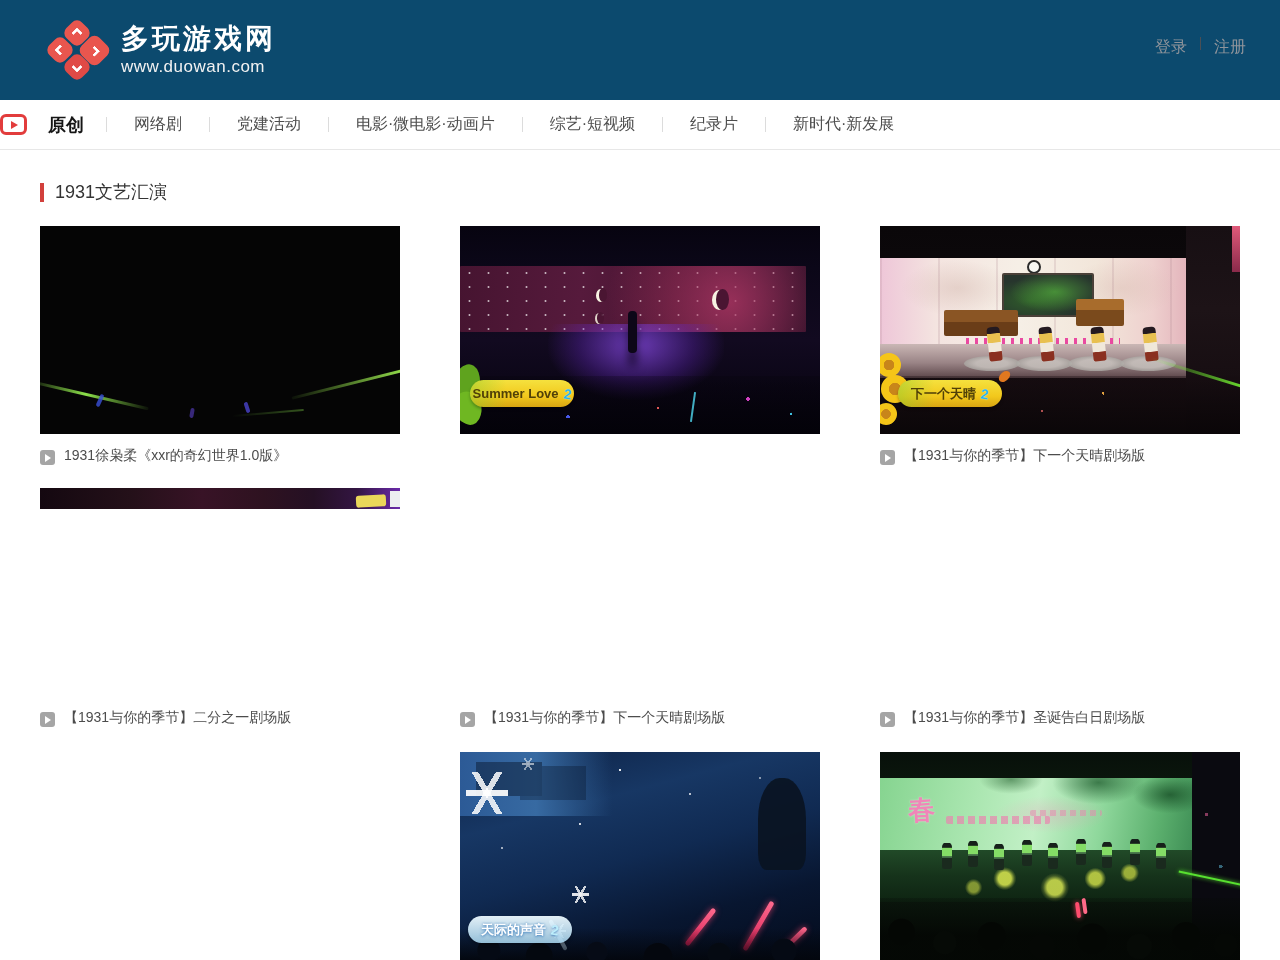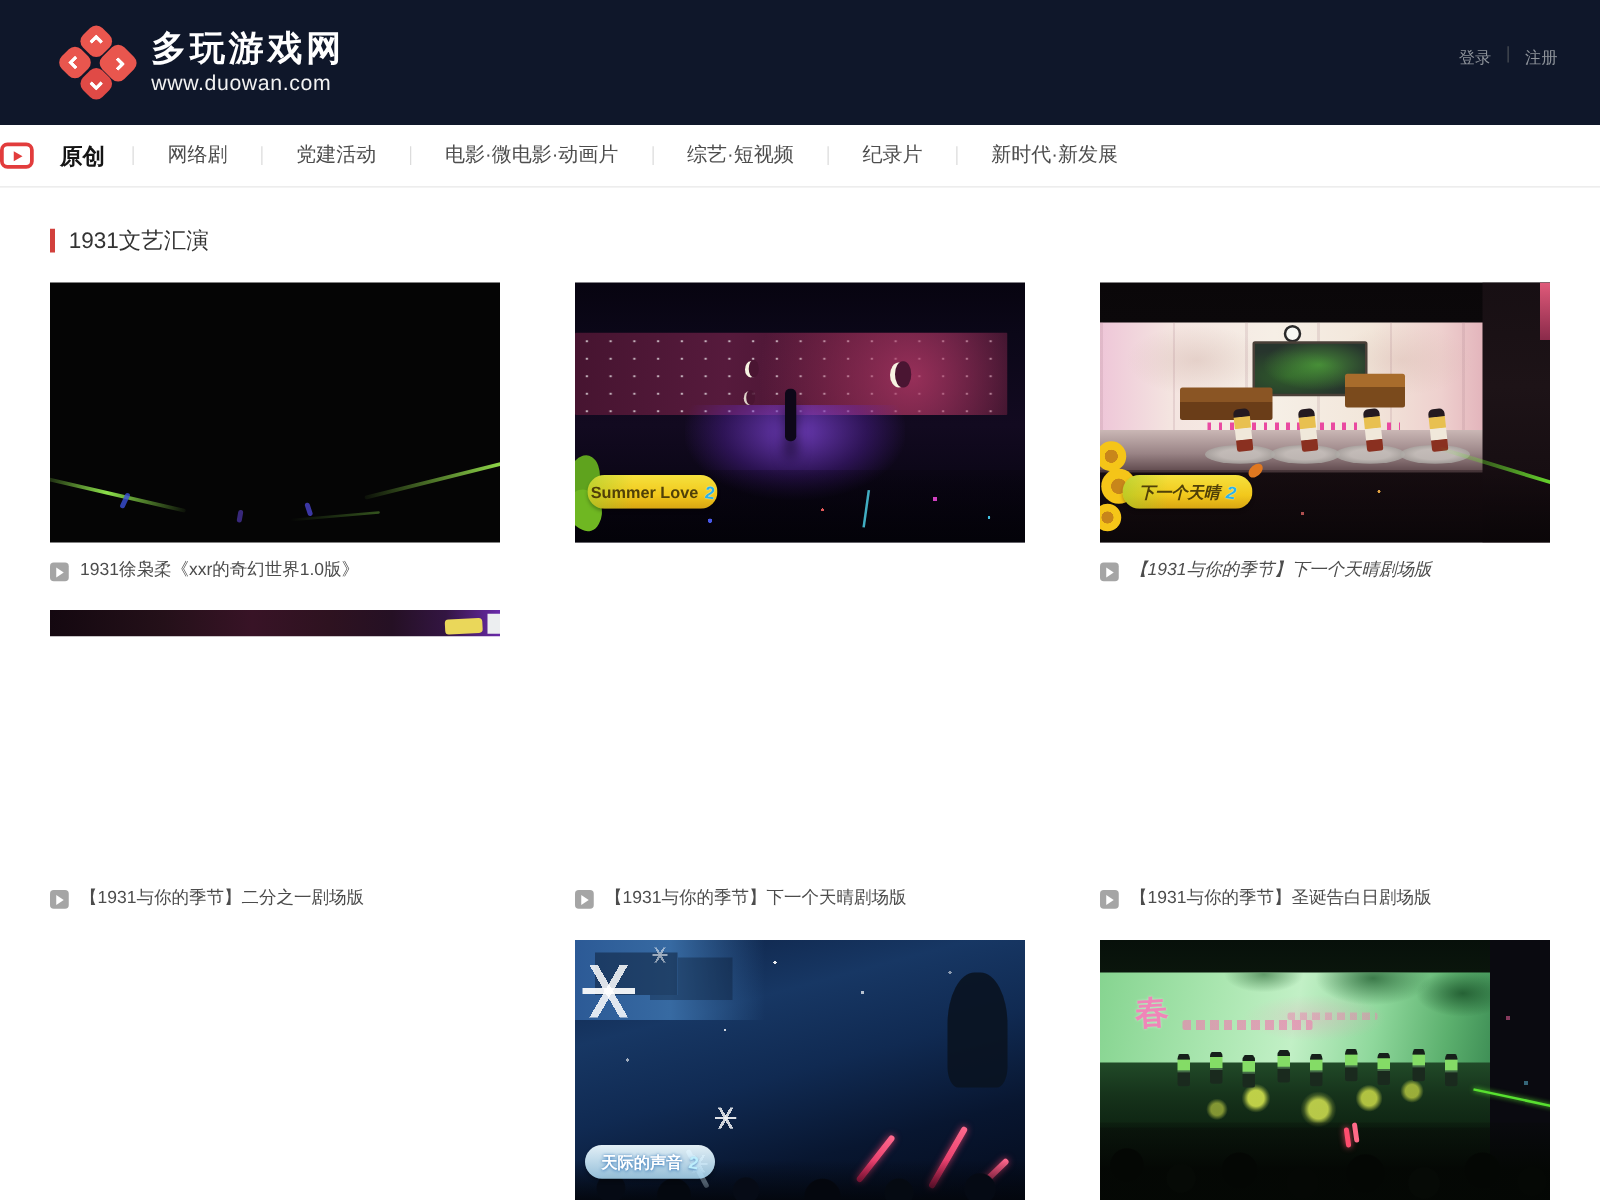--- a/index.html
+++ b/index.html
@@ -1,36 +1,36 @@
 <!DOCTYPE html>
 <html><head>
 <meta charset="utf-8">
 <style>
   * { box-sizing: border-box; margin: 0; padding: 0; }
   html,body { margin:0; padding:0; }
   body { font-family: "Liberation Sans", sans-serif; background:#fff; }
   .page { position:relative; width:1280px; height:960px; background:#fff; overflow:hidden; }
 
   
-  .topbar { position:absolute; left:0; top:0; width:1280px; height:100px; background:#0f172a; }
+  .topbar { position:absolute; left:0; top:0; width:1280px; height:100px; background:#0c4a6e; }
   .logo { position:absolute; left:48px; top:21px; display:flex; align-items:center; cursor:pointer; }
   .logo-mark { position:relative; width:58px; height:58px; margin-right:15px; }
   .petal { position:absolute; width:22px; height:22px; background:#e9564e; border-radius:7px; transform:rotate(45deg); display:flex; align-items:center; justify-content:center; }
   .p-top    { left:18px; top:1px; }
   .p-left   { left:1px;  top:18px; }
   .p-bottom { left:18px; top:35px; background:#e04a46; }
   .p-right  { left:34px; top:17px; width:25px; height:25px; }
   .chev { width:8px; height:8px; border-left:3px solid #fff; border-top:3px solid #fff; border-radius:1px; }
   .p-top .chev    { transform:rotate(0deg); }
   .p-left .chev   { transform:rotate(-90deg); }
   .p-bottom .chev { transform:rotate(180deg); }
   .p-right .chev  { transform:rotate(90deg); }
   .brand-name { color:#fff; font-size:28px; font-weight:bold; letter-spacing:3px; line-height:32px; }
   .brand-url  { color:#f2f2f2; font-size:17px; letter-spacing:.5px; margin-top:2px; }
-  .auth { position:absolute; right:34px; top:37px; display:flex; align-items:flex-start; font-size:13px; color:#8f949b; }
+  .auth { position:absolute; right:34px; top:37px; display:flex; align-items:flex-start; font-size:16px; color:#8f949b; }
   .auth-link { color:#8f949b; cursor:pointer; text-decoration:none; }
   .auth-sep { width:1px; height:13px; background:#4a4f55; margin:0 13px; }
 
   
   .mainnav { position:absolute; left:0; top:100px; width:1280px; height:50px; background:#fff; border-bottom:1px solid #e7e7e7; display:flex; align-items:center; }
   .nav-icon { width:27px; height:21px; border:3px solid #e23c3c; border-radius:6px; background:#fff; display:flex; align-items:center; justify-content:center; margin-right:21px; }
   .tri-red { width:0; height:0; border-left:7px solid #e23c3c; border-top:4.5px solid transparent; border-bottom:4.5px solid transparent; margin-left:2px; }
   .nav-item { font-size:16px; color:#4d4d4d; text-decoration:none; cursor:pointer; padding:0 27px; white-space:nowrap; }
   .nav-item.active { font-size:18px; font-weight:bold; color:#151515; padding:0 22px 0 0; }
   .nav-sep { width:1px; height:15px; background:#dcdcdc; }
@@ -306,21 +306,21 @@
       <div class="pt-stick"></div>
       <div class="leaf pt-leaf1"></div>
       <div class="leaf pt-leaf2"></div>
       <div class="banner yellow pt-banner">
         <span class="b-text">Summer Love</span>
         <span class="b-glyph">2</span>
       </div>
     </a>
   </div>
 
-  <div class="card" style="left:880px; top:226px;font-style:italic;">
+  <div class="card" style="left:880px; top:226px;">
     <a class="thumb t-class">
       <div class="art ct-screen"></div>
       <div class="art ct-clock"></div>
       <div class="art ct-board"></div>
       <div class="art ct-desk1"></div>
       <div class="art ct-desk2"></div>
       <div class="art ct-floor"></div>
       <div class="art ct-led"></div>
       <div class="ct-plat" style="left:84px;"></div>
       <div class="ct-plat" style="left:136px;"></div>

